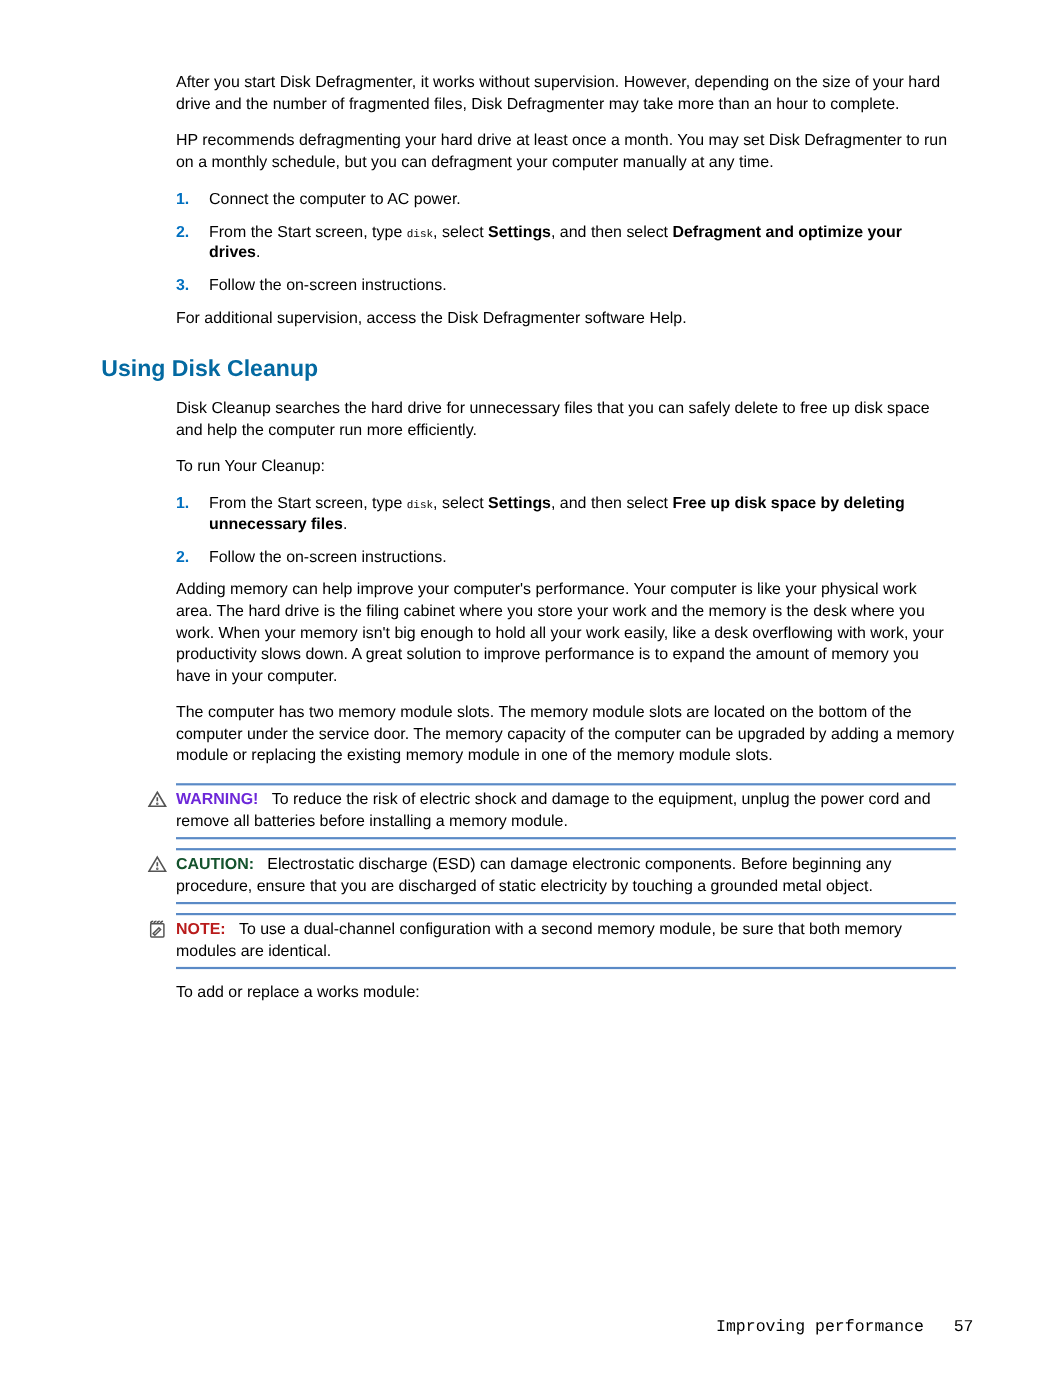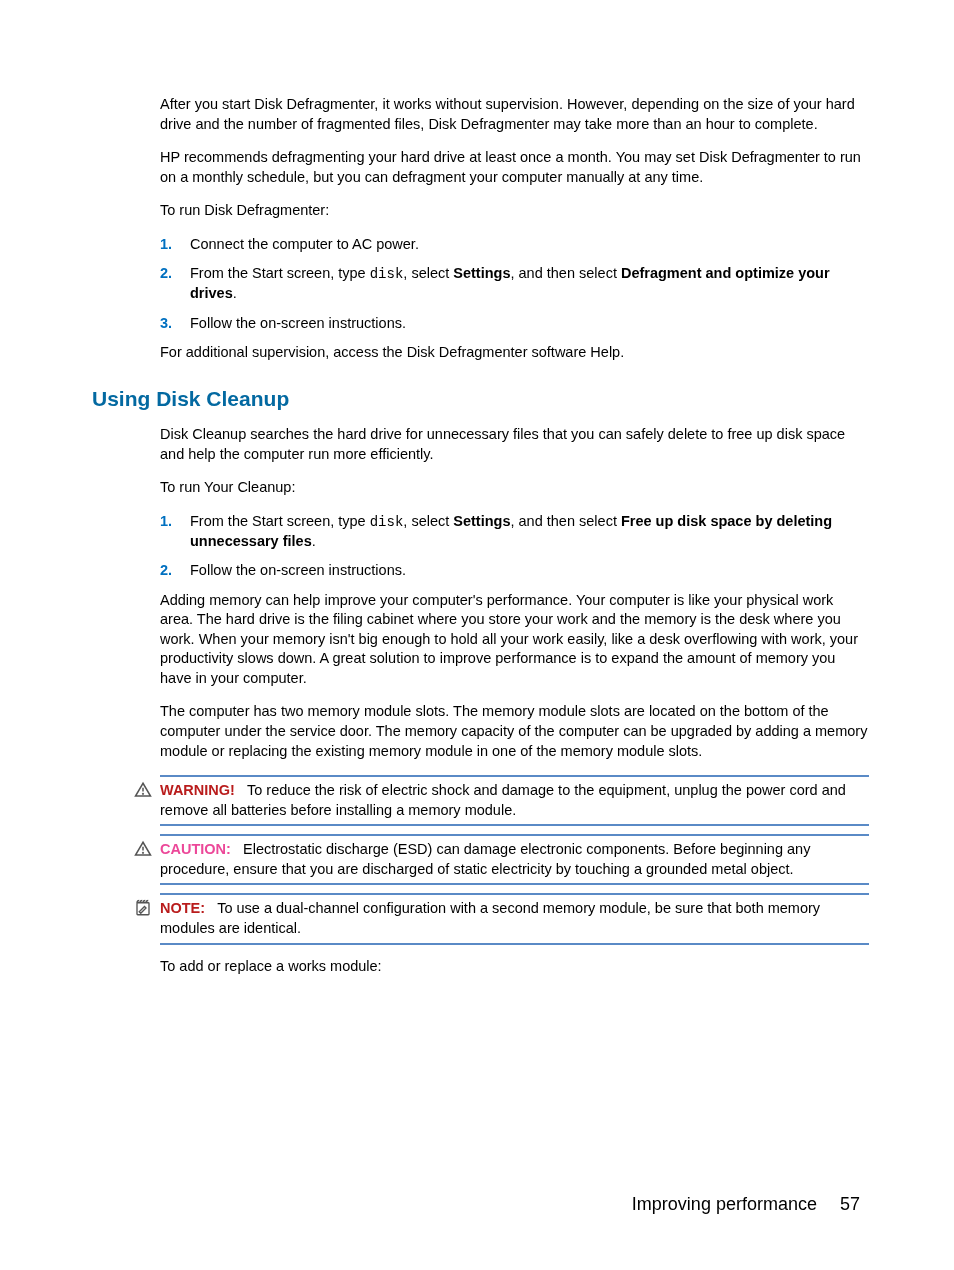--- a/index.html
+++ b/index.html
@@ -5,42 +5,42 @@
     * { margin: 0; padding: 0; box-sizing: border-box; }
     body {
       font-family: Arial, Helvetica, sans-serif;
       width: 954px;
       height: 1270px;
       background: #fff;
       color: #000;
       position: relative;
     }
     .page {
-      padding: 95px 85px 40px 92px;
+      padding: 66px 85px 40px 92px;
     }
     .body-text {
       font-size: 14.5px;
       line-height: 1.35;
       margin-left: 68px;
       margin-bottom: 14px;
     }
     .ol-item {
       display: flex;
       margin-left: 68px;
       margin-bottom: 10px;
       font-size: 14.5px;
       line-height: 1.35;
     }
     .ol-num {
       color: #0070c0;
       font-weight: bold;
       min-width: 30px;
     }
     .ol-content { flex: 1; }
-    .mono { font-family: 'Courier New', monospace; font-size: 14px; }
+    .mono { font-family: 'Courier New', monospace; font-size: 10px; }
     .bold { font-weight: bold; }
     h2 {
       color: #0369a1;
       font-size: 21px;
       font-weight: bold;
       margin-top: 24px;
       margin-bottom: 14px;
     }
     .callout {
       margin-left: 68px;
@@ -53,39 +53,39 @@
       line-height: 1.35;
     }
     .callout-icon {
       position: absolute;
       left: -26px;
       top: 4px;
       width: 18px;
       height: 18px;
     }
     .callout-label { font-weight: bold; }
-    .warn-label { color: #b91c1c; }
-    .caution-label { color: #ec4899; }
+    .warn-label { color: #6d28d9; }
+    .caution-label { color: #14532d; }
     .note-label { color: #b91c1c; }
     .footer {
       position: absolute;
       bottom: 55px;
-      right: 94px;
-      font-size: 18px;
+      right: 69px;
+      font-size: 15px;
+      font-family: Liberation Mono, monospace;
     }
     .footer-num { margin-left: 18px; }
   </style>
 </head>
 <body>
 
 <div class="page">
 
   <p class="body-text">After you start Disk Defragmenter, it works without supervision. However, depending on the size of your hard drive and the number of fragmented files, Disk Defragmenter may take more than an hour to complete.</p>
   <p class="body-text">HP recommends defragmenting your hard drive at least once a month. You may set Disk Defragmenter to run on a monthly schedule, but you can defragment your computer manually at any time.</p>
-  <p class="body-text">To run Disk Defragmenter:</p>
 
   <div class="ol-item">
     <span class="ol-num">1.</span>
     <span class="ol-content">Connect the computer to AC power.</span>
   </div>
   <div class="ol-item">
     <span class="ol-num">2.</span>
     <span class="ol-content">
       <span>From the Start screen, type </span><span class="mono">disk</span><span>, select </span><span class="bold">Settings</span><span>, and then select </span><span class="bold">Defragment and optimize your drives</span><span>.</span>
     </span>

